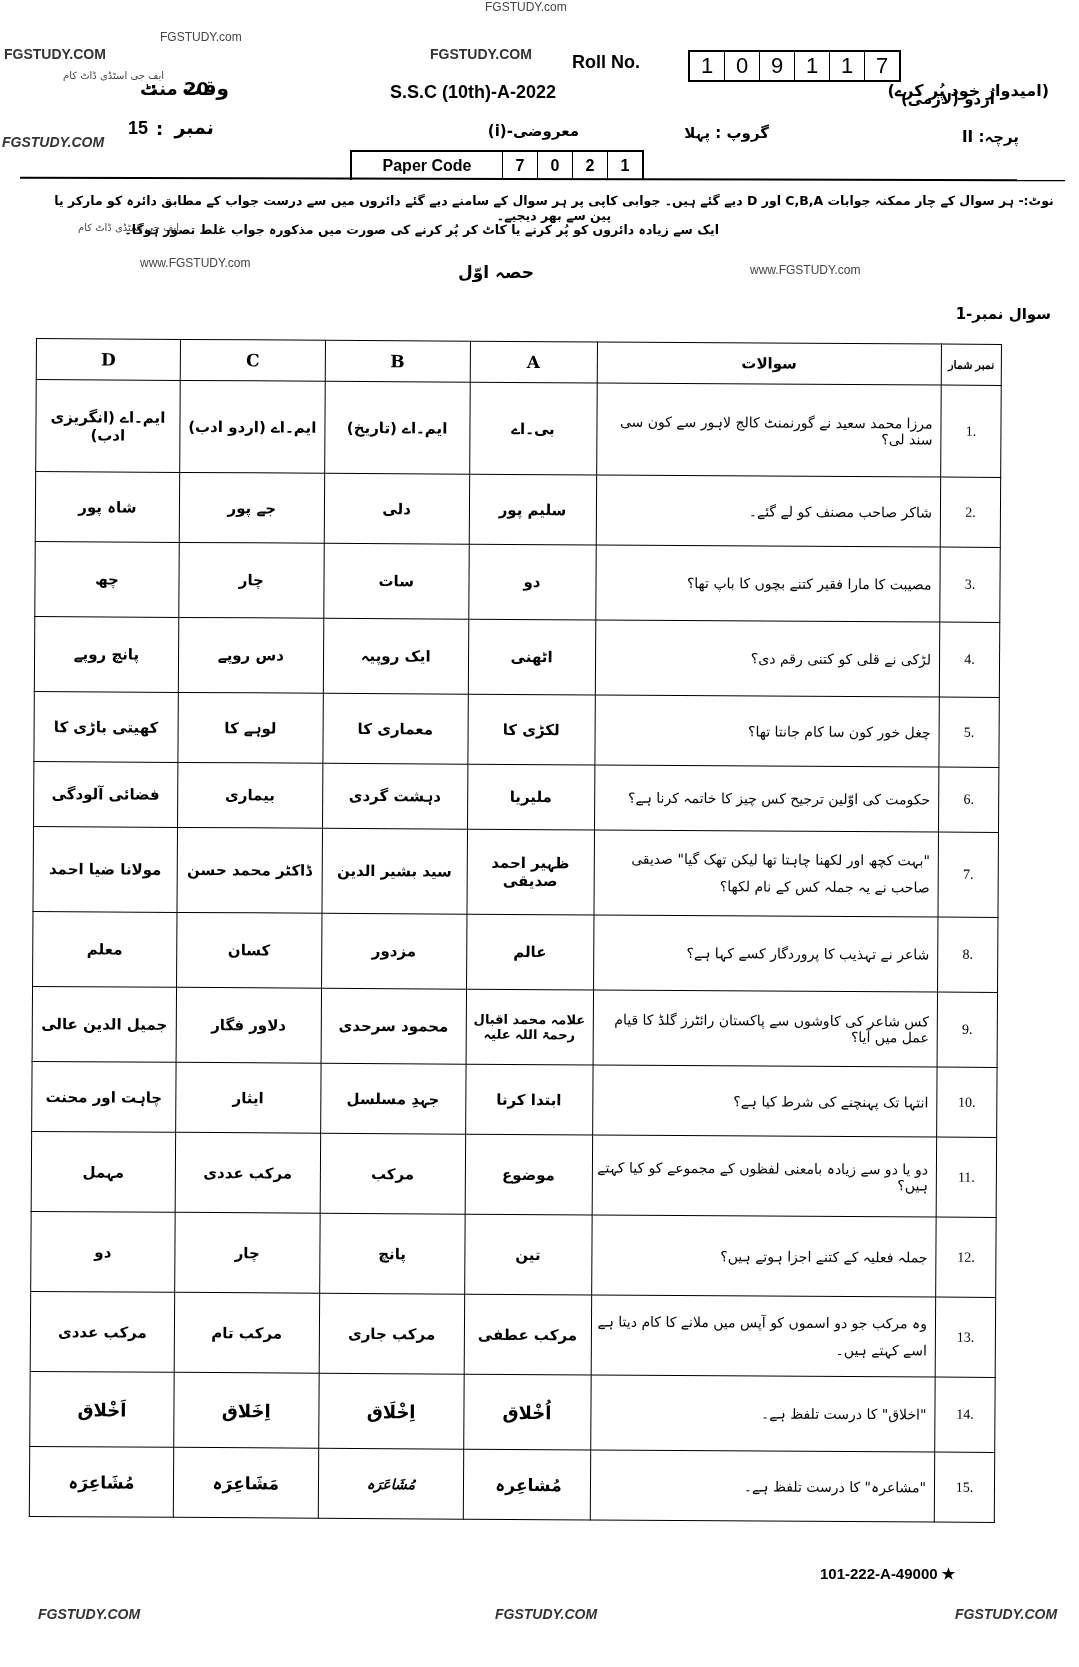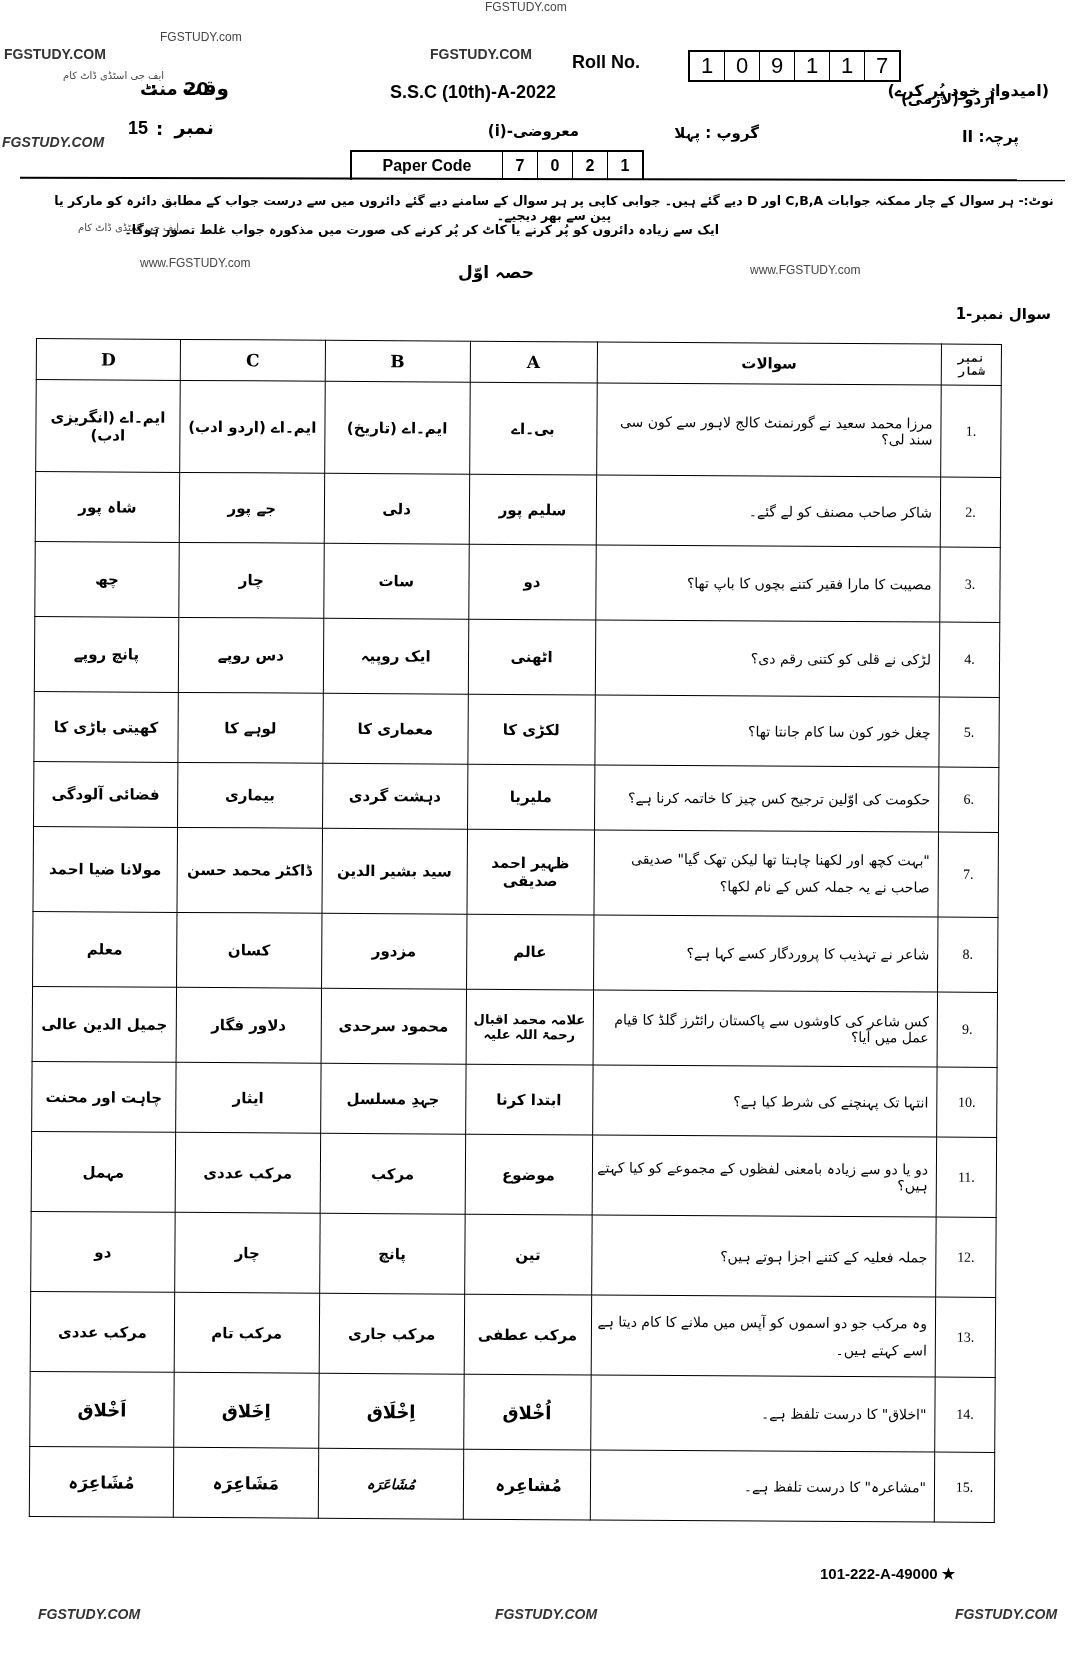--- a/index.html
+++ b/index.html
@@ -50,21 +50,21 @@
   <div class="cell" style="width:34px;font-size:22px;font-family:'Liberation Sans',sans-serif;">1</div>
   <div class="cell" style="width:34px;font-size:22px;font-family:'Liberation Sans',sans-serif;">0</div>
   <div class="cell" style="width:34px;font-size:22px;font-family:'Liberation Sans',sans-serif;">9</div>
   <div class="cell" style="width:34px;font-size:22px;font-family:'Liberation Sans',sans-serif;">1</div>
   <div class="cell" style="width:34px;font-size:22px;font-family:'Liberation Sans',sans-serif;">1</div>
   <div class="cell" style="width:34px;font-size:22px;font-family:'Liberation Sans',sans-serif;">7</div>
 </div>
 <div class="abs urdu bold" style="right:30px;top:52px;font-size:16px;margin-top:29px;">(امیدوار خود پُر کرے)</div>
 <div class="abs urdu bold" style="right:84px;top:90px;font-size:15px;">اُردو (لازمی)</div>
 <div class="abs urdu bold" style="right:60px;top:128px;font-size:15px;">پرچہ: II</div>
-<div class="abs urdu bold" style="right:320px;top:124px;font-size:15px;">گروپ : پہلا</div>
+<div class="abs urdu bold" style="right:310px;top:124px;font-size:15px;">گروپ : پہلا</div>
 
 <div class="abs box-row" style="left:350px;top:150px;height:28px;border-bottom:none;">
   <div class="cell" style="width:150px;font-size:16px;font-weight:900;font-family:'Liberation Sans',sans-serif;">Paper Code</div>
   <div class="cell" style="width:34px;font-size:16px;font-weight:bold;font-family:'Liberation Sans',sans-serif;">7</div>
   <div class="cell" style="width:34px;font-size:16px;font-weight:bold;font-family:'Liberation Sans',sans-serif;">0</div>
   <div class="cell" style="width:34px;font-size:16px;font-weight:bold;font-family:'Liberation Sans',sans-serif;">2</div>
   <div class="cell" style="width:34px;font-size:16px;font-weight:bold;font-family:'Liberation Sans',sans-serif;">1</div>
 </div>
 <div class="hline" style="left:20px;top:178px;width:1045px;transform:rotate(0.15deg);"></div>
 
@@ -83,21 +83,21 @@
       <col style="width:345px">
       <col style="width:60px">
   </colgroup>
   <thead>
     <tr>
       <th>D</th>
       <th>C</th>
       <th>B</th>
       <th>A</th>
       <th class="urdu" style="font-family:'DejaVu Sans',sans-serif;font-size:15px;">سوالات</th>
-      <th class="urdu" style="font-family:Liberation Mono, monospace;font-size:11px;border-radius:12px;">نمبر شمار</th>
+      <th class="urdu" style="font-family:Liberation Sans, sans-serif;font-size:11px;border-radius:12px;">نمبر شمار</th>
     </tr>
   </thead>
   <tbody>
     <tr style="height:92px">
       <td class="opt">ایم۔اے (انگریزی ادب)</td>
       <td class="opt">ایم۔اے (اردو ادب)</td>
       <td class="opt">ایم۔اے (تاریخ)</td>
       <td class="opt">بی۔اے</td>
       <td class="q">مرزا محمد سعید نے گورنمنٹ کالج لاہور سے کون سی سند لی؟</td>
       <td class="num">1.</td>

